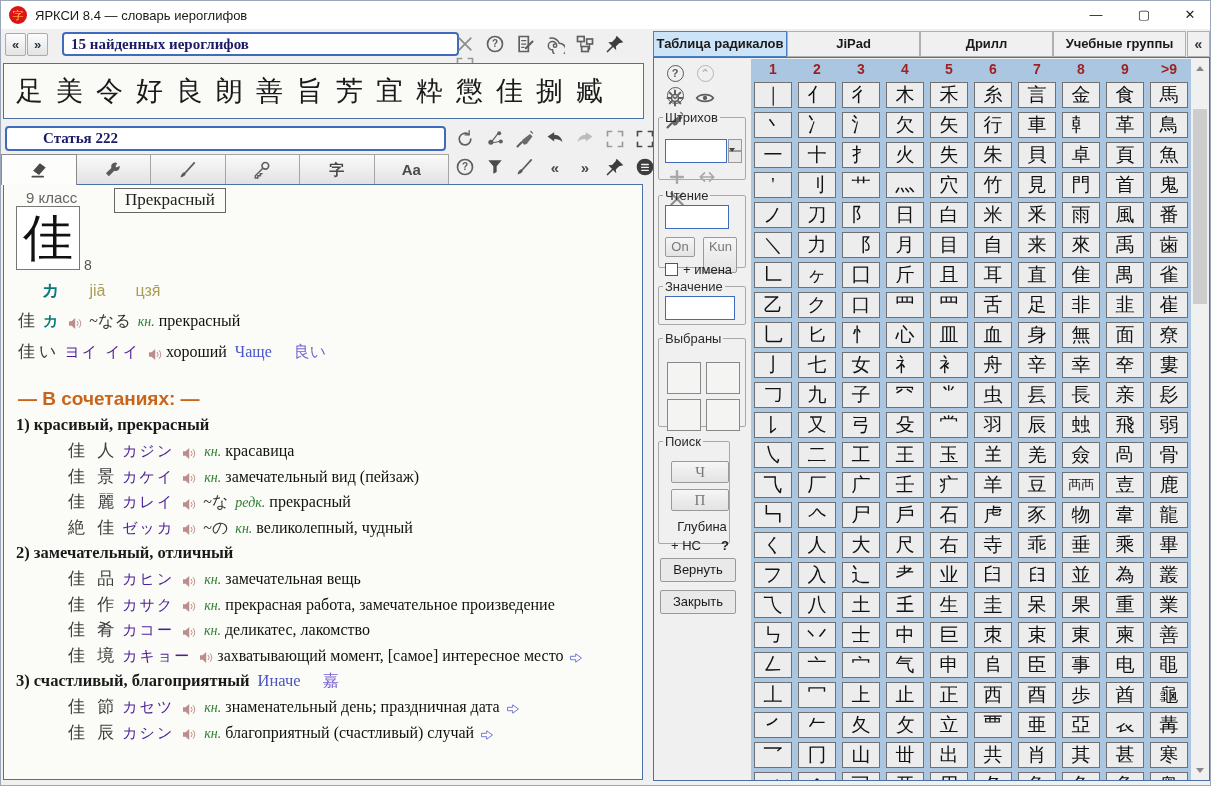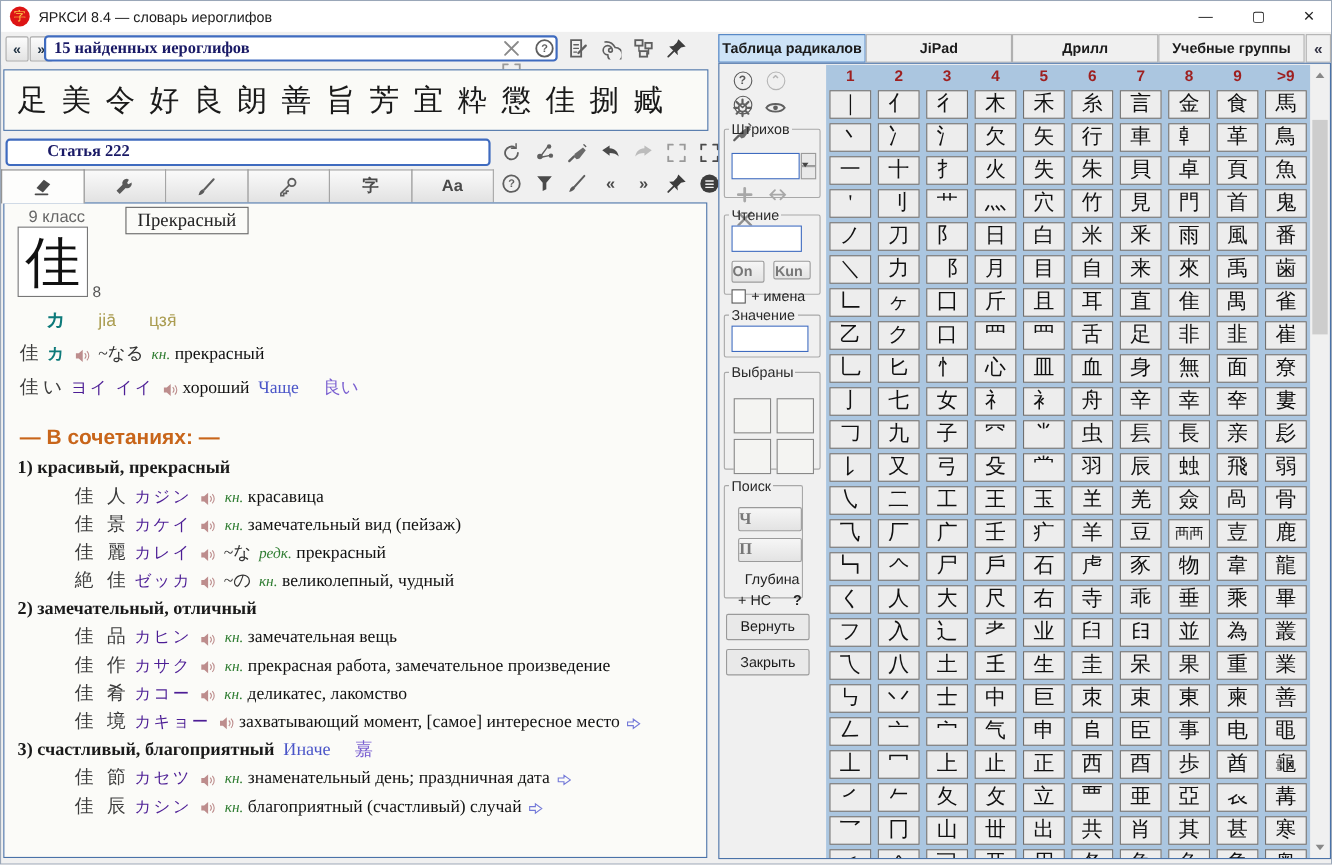--- a/index.html
+++ b/index.html
@@ -15,21 +15,21 @@
   .winbtn { position:absolute; top:0; width:42px; height:28px; text-align:center;
     line-height:28px; font-size:13px; color:#222; }
   
   #toolbar { position:absolute; left:0; top:28px; width:652px; height:30px; background:#f0f0f0; }
   .navbtn { position:absolute; top:4px; width:21px; height:23px; background:linear-gradient(#fcfcfc,#e3e3e3);
     border:1px solid #ababab; border-radius:2px; text-align:center; line-height:21px;
     font-size:13px; font-weight:bold; color:#234; }
   .blue-input { border:2px solid #3f6bbf; border-radius:4px; background:#fff;
     font-family:"Liberation Serif", serif; font-weight:bold; font-size:15px; color:#1a1a66;
     padding:0 7px; outline:none; }
-  #search-input { position:absolute; left:39px; top:3px; width:467px; height:24px; }
+  #search-input { position:absolute; left:61px; top:3px; width:397px; height:24px; }
   .iconrow .icon { display:inline-block; width:24px; height:22px; margin-right:6px;
     text-align:center; vertical-align:top; }
   #top-icons { position:absolute; left:452px; top:5px; }
   
   #results { position:absolute; left:2px; top:62px; width:641px; height:56px;
     background:#fafaf7; border:1px solid #4a72a8; display:flex; align-items:center;
     padding-left:12px; gap:13px; }
   .res-kanji { font-family:"Liberation Serif", serif; font-size:27px; color:#1a1a1a; cursor:pointer; }
   
   #article-input { position:absolute; left:4px; top:125px; width:441px; height:25px;padding-left:36px; }
@@ -82,21 +82,21 @@
   #rbody { position:absolute; left:652px; top:56px; width:557px; height:724px;
     border:1px solid #4a72a8; background:#f0f0f0; }
   #rsidebar { position:absolute; left:0; top:0; width:97px; height:722px; }
   .circ { display:inline-block; width:17px; height:17px; border:1px solid #5a5a5a; border-radius:50%;
     text-align:center; line-height:15px; font-size:11px; font-weight:bold; color:#5a5a5a; }
   .circ.dis { border-color:#b5b5b5; color:#b5b5b5; }
   fieldset { position:absolute; border:1px solid #a8a8a8; border-radius:2px; }
   legend { font-size:13px; color:#2a2a2a; margin-left:4px; padding:0 2px; }
   .side-input { border:1px solid #3f6bbf; background:#fff; height:24px; width:64px; outline:none; }
   .smallbtn { background:linear-gradient(#f6f6f6,#e3e3e3); border:1px solid #9a9a9a; border-radius:2px;
-    font-size:13px; font-weight:bold; color:#777; }
+    font-size:13px; font-weight:normal; color:#777; text-align:center; }
   .pushbtn { position:absolute; background:#e9e9e9; border:1px solid #9a9a9a; border-radius:2px;
     font-size:13px; color:#1a1a1a; text-align:center; line-height:22px; }
   .cb { display:inline-block; width:13px; height:13px; border:1px solid #555; background:#fff;
     vertical-align:-2px; margin-right:5px; }
   #spinner { position:absolute; left:6px; top:14px; width:76px; height:24px; }
   #spin-box { position:absolute; left:0; top:0; width:62px; height:24px; border:1px solid #3f6bbf; background:#fff; }
   .spin-btn { position:absolute; left:63px; width:14px; height:12px; border:1px solid #9a9a9a;
     background:#e9e9e9; }
   .tri-up { width:0;height:0;border-left:3px solid transparent;border-right:3px solid transparent;
     border-bottom:4px solid #444; margin:3px auto; }
@@ -358,21 +358,21 @@
               </svg></span><span class="icon"><svg width="20" height="20" viewBox="0 0 24 24" fill="none" stroke="#5f5f5f" stroke-width="2" stroke-linecap="round">
                 <path d="M5 5l14 14M19 5L5 19" stroke="#8f8f8f" stroke-width="2.6"></path>
               </svg></span></span>
       </fieldset>
 
       <fieldset style="left:4px;top:130px;width:88px;height:80px">
         <legend>Чтение</legend>
         <input class="side-input" style="margin: 2px 0px 0px 6px;">
         <div style="position:absolute;left:6px;top:34px">
           <span class="smallbtn" style="display:inline-block;width:30px;height:20px;line-height:18px">On</span>
-          <span class="smallbtn" style="display:inline-block;width:34px;height:17px;line-height:18px;margin-left:4px">Kun</span>
+          <span class="smallbtn" style="display:inline-block;width:34px;height:36px;line-height:18px;margin-left:4px">Kun</span>
         </div>
         <div style="position:absolute;left:6px;top:59px;font-size:13px;color:#222">
           <span class="cb"></span><span>+ имена</span>
         </div>
       </fieldset>
 
       <fieldset style="left:4px;top:221px;width:88px;height:46px">
         <legend>Значение</legend>
         <input class="side-input" style="margin: 2px 0px 0px 6px; width: 70px;">
       </fieldset>

